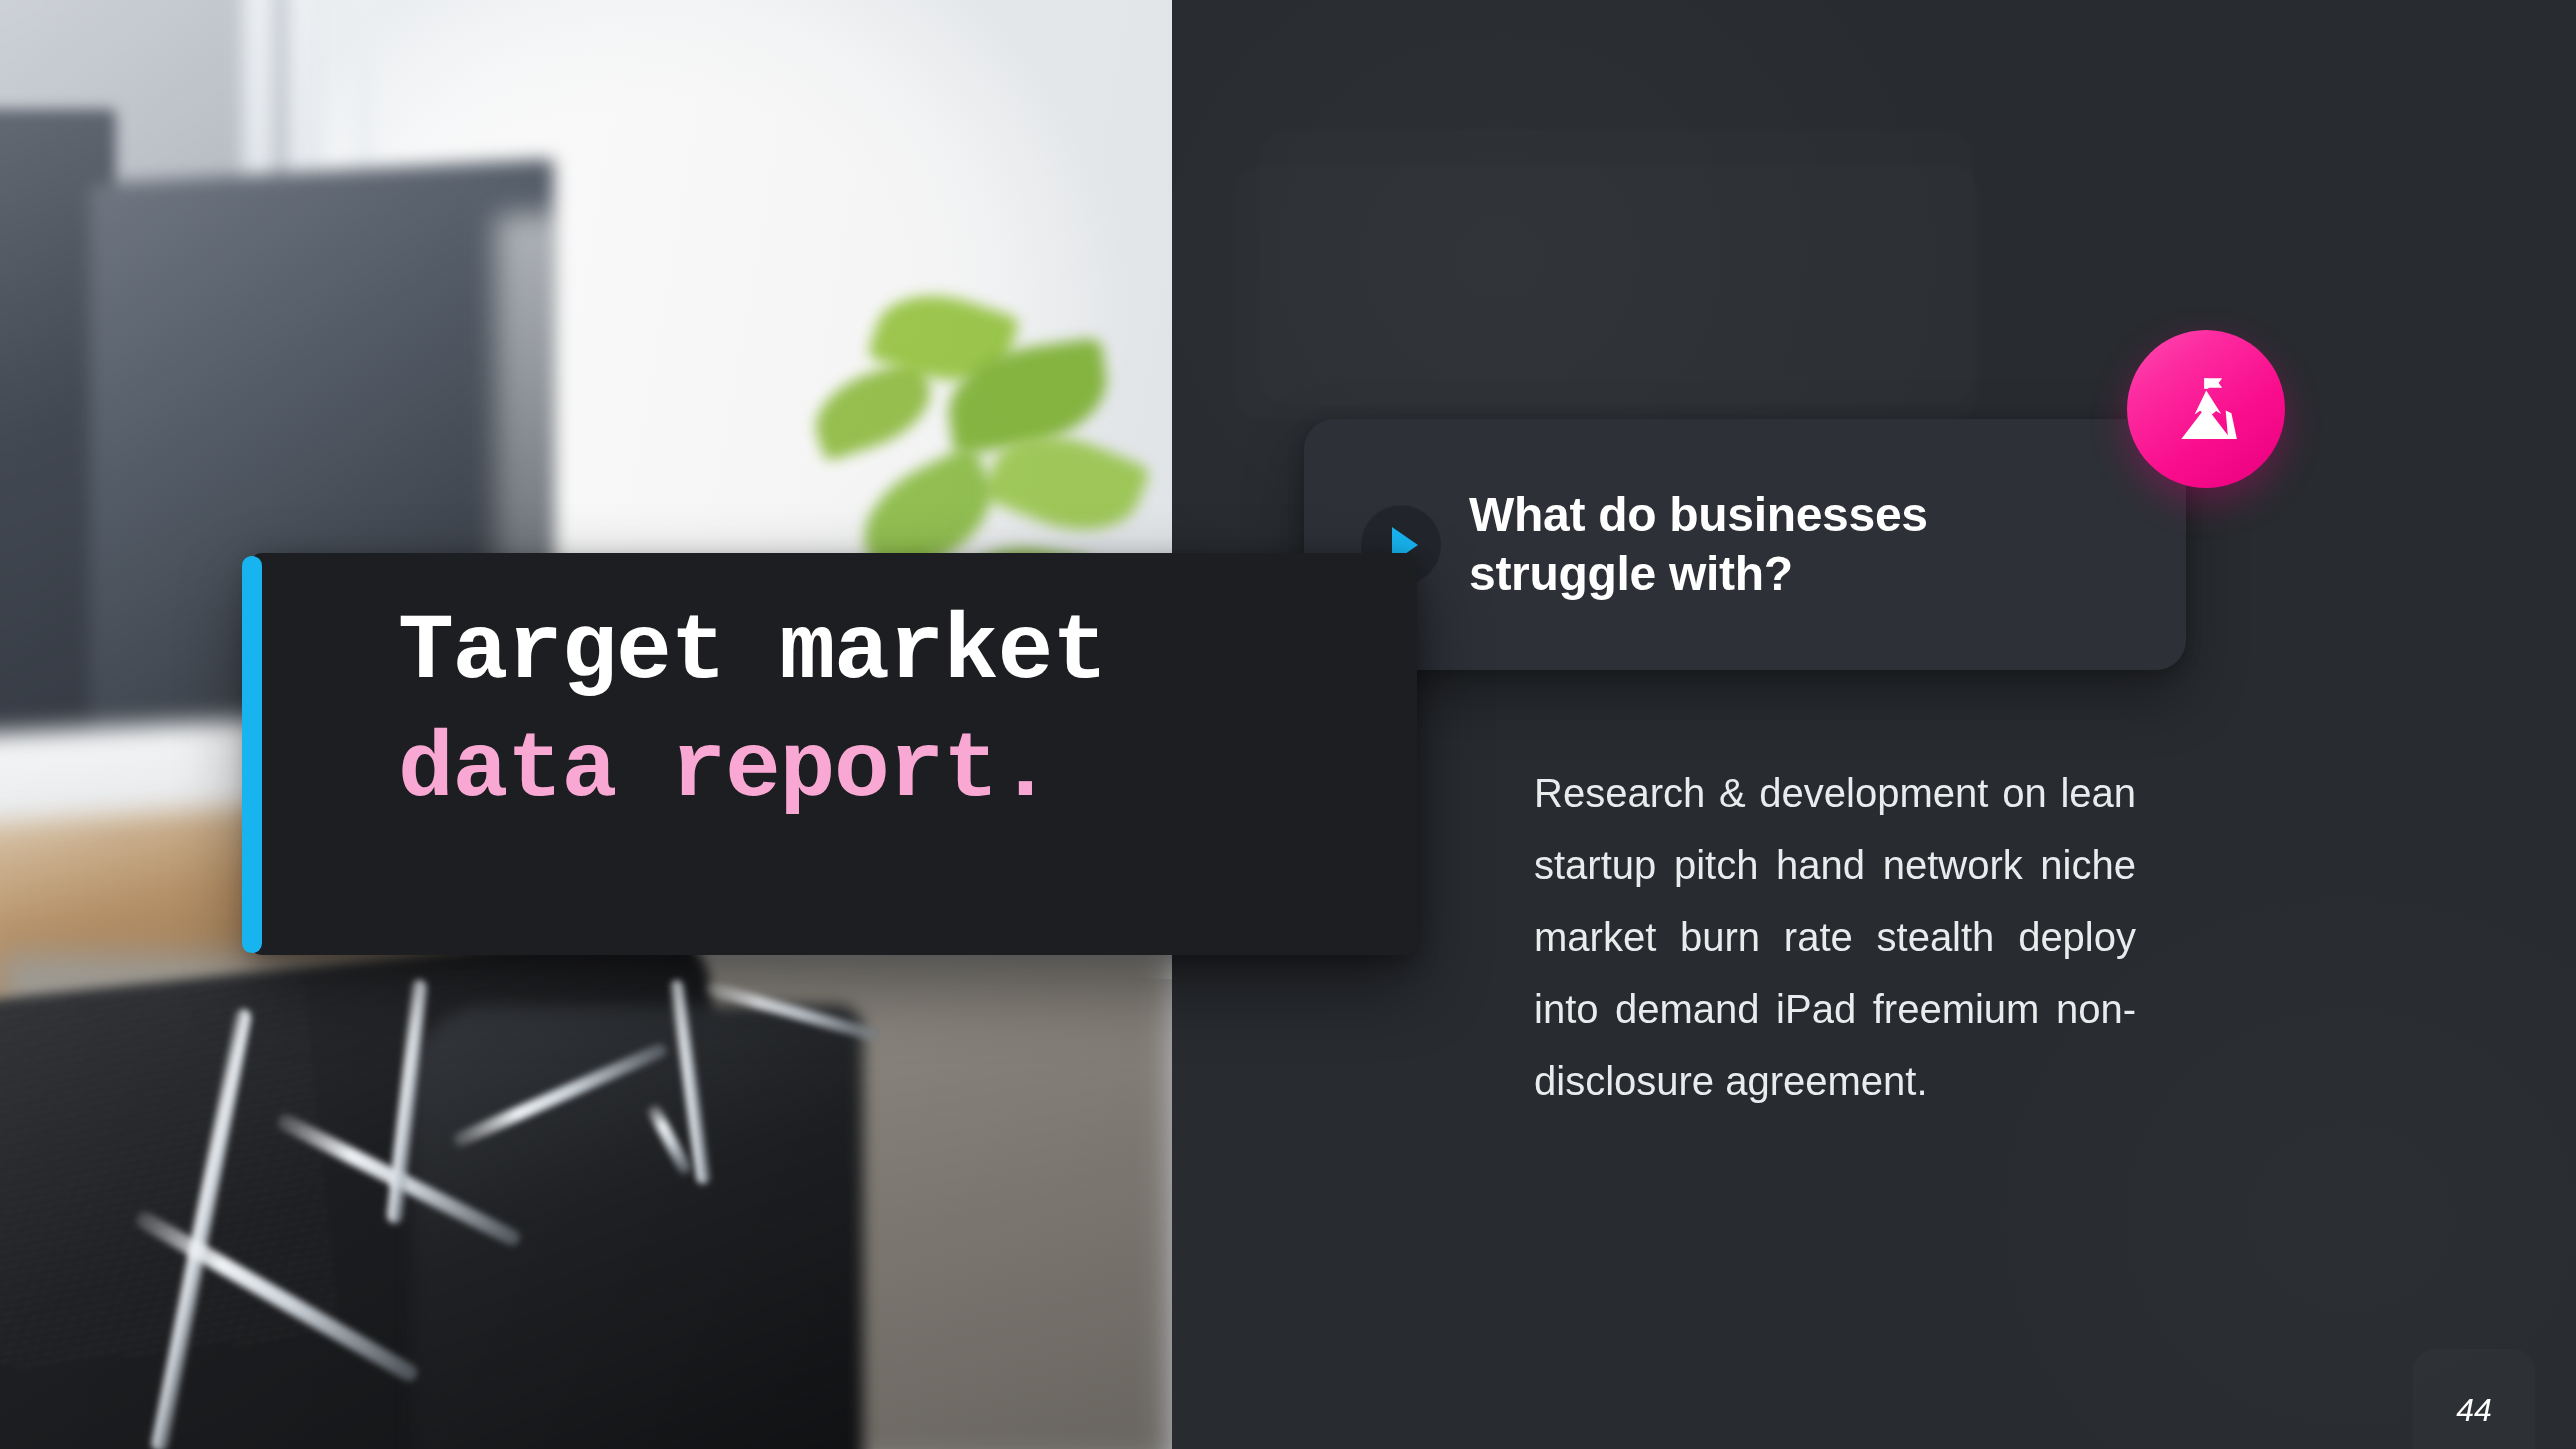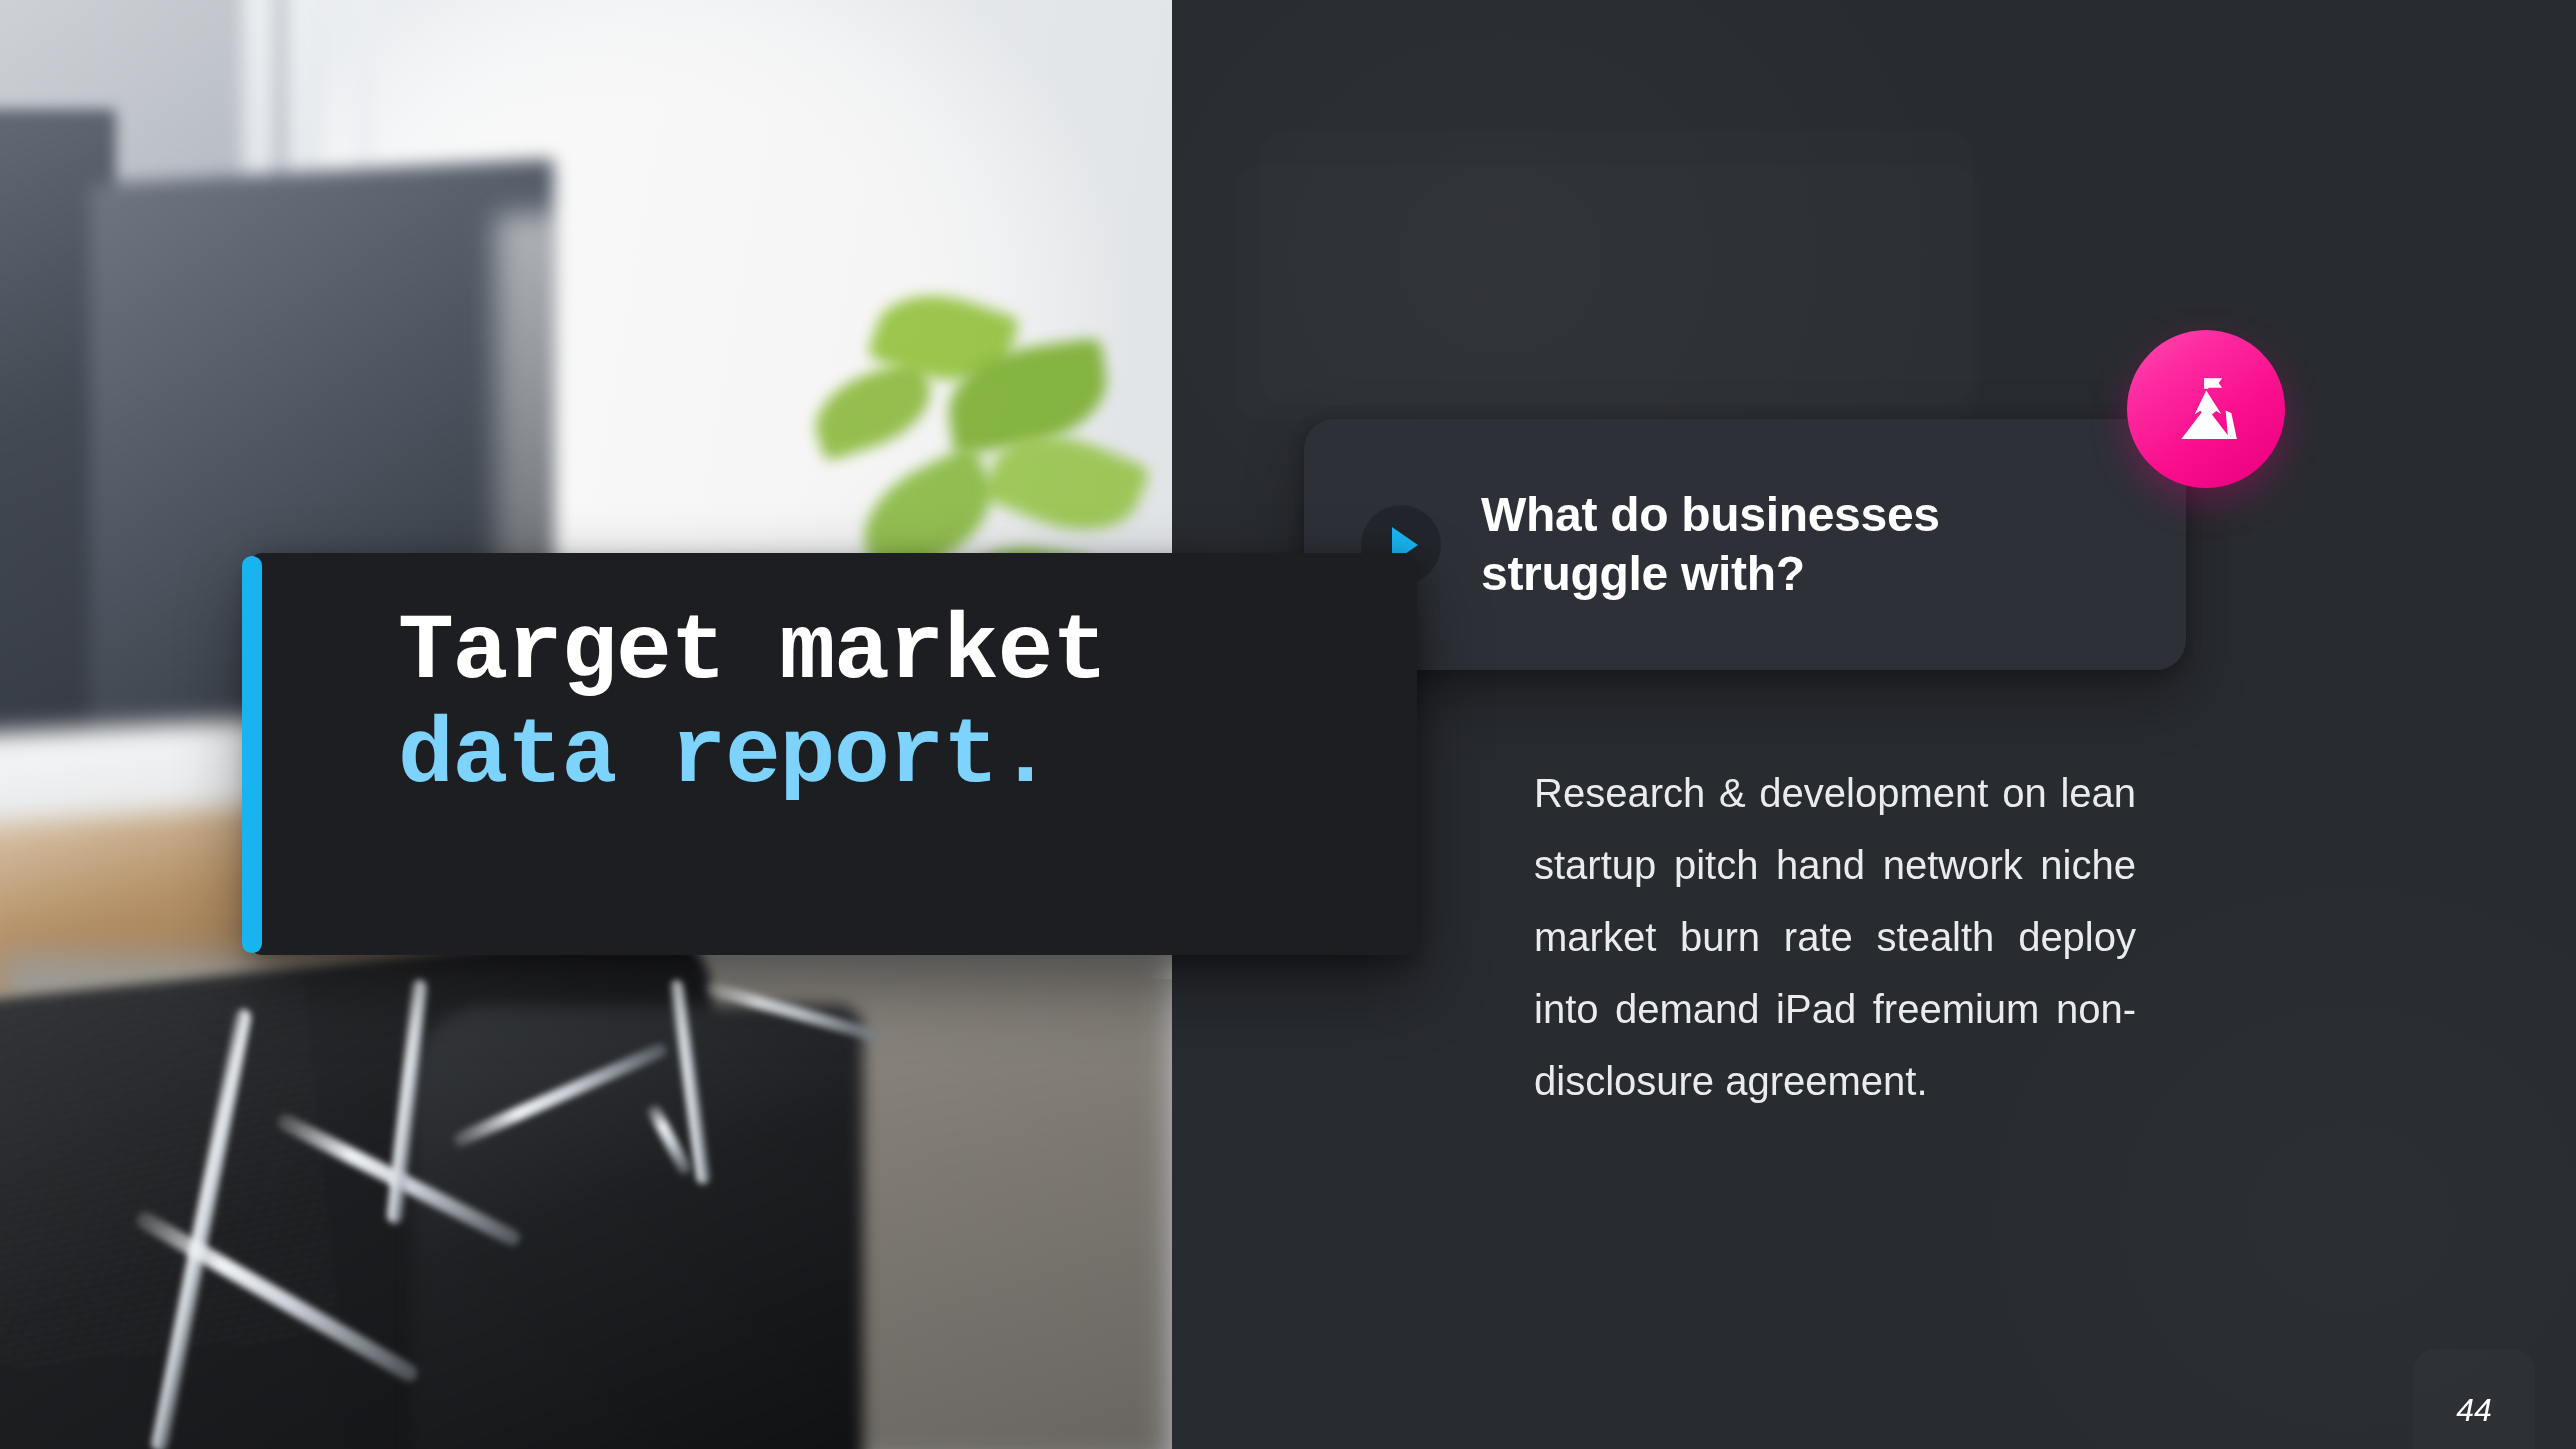--- a/index.html
+++ b/index.html
@@ -245,21 +245,21 @@
     box-shadow: inset 0 0.6px 1.3px rgba(255,255,255,.03);
   }
   .play-tri {
     width:0; height:0;
     border-left:26px solid #18b4f0;
     border-top:18px solid transparent;
     border-bottom:18px solid transparent;
     margin-left:7.7px;
   }
   .q-text {
-    margin-left:40px;
+    margin-left:28px;
     color:#ffffff;
     font-size:48px;
     font-weight:bold;
     line-height:1.22;
     letter-spacing:-0.3px;
     max-width:535px;
   }
 
   
   .badge {
@@ -323,25 +323,26 @@
     right:39px;
   }
   .t-line1 {
     color:#ffffff;
     font-size:93px;
     font-weight:bold;
     line-height:1.12;
     letter-spacing:-1.3px;
   }
   .t-line2 {
-    color:#7dd3fc;
+    color:#f9a8d4;
     font-size:93px;
     font-weight:bold;
     line-height:1.12;
     letter-spacing:-1.3px;
+    margin-top:14px;
   }
 </style>
 </head>
 <body>
 
 <div class="slide">
 
   <div class="photo-pane">
     <div class="photo-canvas">
       <div class="ph-window"></div>

